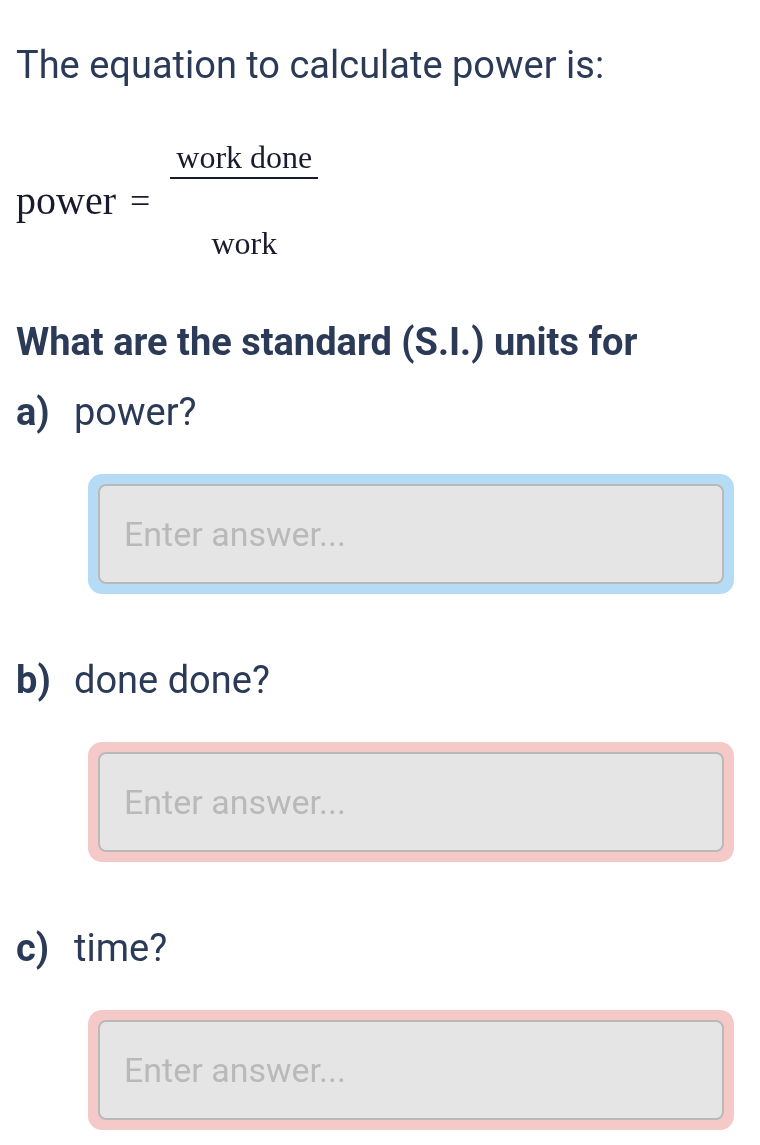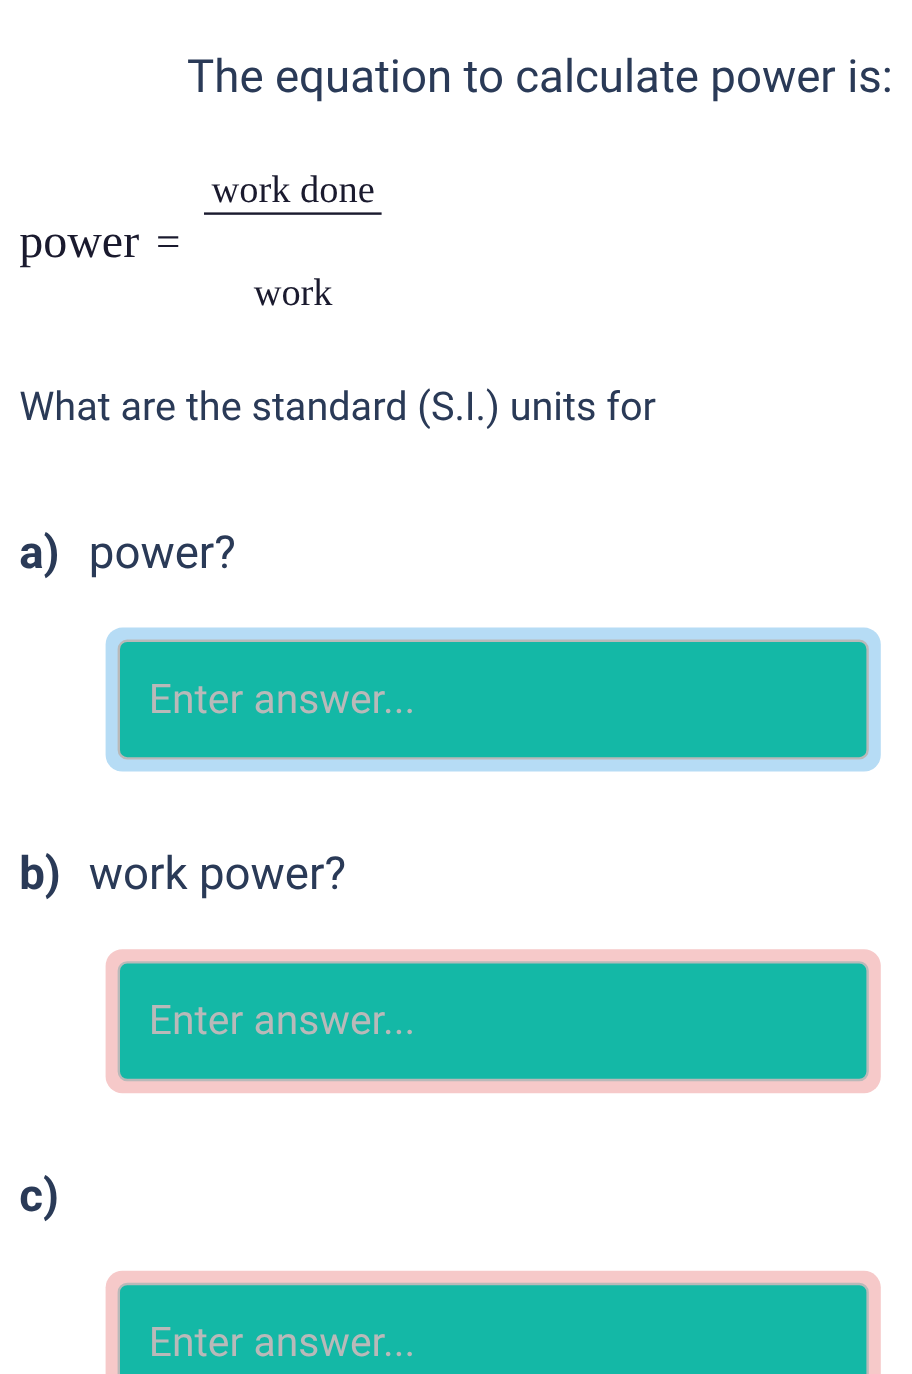--- a/index.html
+++ b/index.html
@@ -13,21 +13,20 @@
   }
   .content {
     padding: 40px 16px 0 16px;
   }
   .intro-text {
     font-size: 38px;
     line-height: 1.35;
     color: #2a3a57;
     font-weight: 400;
     margin-bottom: 50px;
-    text-align: right;
   }
   .equation {
     display: flex;
     align-items: center;
     font-family: Georgia, "Times New Roman", serif;
     color: #1a1a2e;
     margin-bottom: 60px;
     font-size: 40px;
   }
   .eq-power {
@@ -48,24 +47,24 @@
     gap: 46px;
   }
   .frac-num {
     padding: 0 6px 2px 6px;
     border-bottom: 2px solid #1a1a2e;
   }
   .frac-den {
     padding: 2px 6px 0 6px;
   }
   .question-text {
-    font-size: 33px;
+    font-size: 38px;
     color: #2a3a57;
-    font-weight: 400;
-    margin-bottom: 80px;
+    font-weight: 700;
+    margin-bottom: 26px;
   }
   .part {
     margin-bottom: 64px;
   }
   .part-row {
     display: flex;
     align-items: baseline;
     font-size: 38px;
     color: #2a3a57;
     margin-bottom: 40px;
@@ -86,21 +85,21 @@
     border-radius: 14px;
   }
   .input-wrap.blue { background: #b6dcf5; }
   .input-wrap.pink { background: #f6c9c9; }
   .answer-input {
     width: 100%;
     font-size: 34px;
     padding: 28px 24px;
     border: 2px solid #b9b9b9;
     border-radius: 8px;
-    background: #14b8a6;
+    background: #e5e5e5;
     color: #2a3a57;
     font-family: inherit;
   }
   .answer-input::placeholder {
     color: #b9b9b9;
     font-weight: 400;
   }
 </style>
 </head>
 <body>
@@ -126,29 +125,30 @@
       <span class="part-text">power?</span>
     </div>
     <div class="input-wrap blue">
       <input type="text" class="answer-input" placeholder="Enter answer..." style="">
     </div>
   </div>
 
   <div class="part">
     <div class="part-row">
       <span class="part-label">b)</span>
-      <span class="part-text">work power?</span>
+      <span class="part-text">done done?</span>
     </div>
     <div class="input-wrap pink">
       <input type="text" class="answer-input" placeholder="Enter answer..." style="">
     </div>
   </div>
 
   <div class="part">
     <div class="part-row">
       <span class="part-label">c)</span>
+      <span class="part-text">time?</span>
     </div>
     <div class="input-wrap pink">
       <input type="text" class="answer-input" placeholder="Enter answer..." style="">
     </div>
   </div>
 
 </div>
 
 </body></html>

